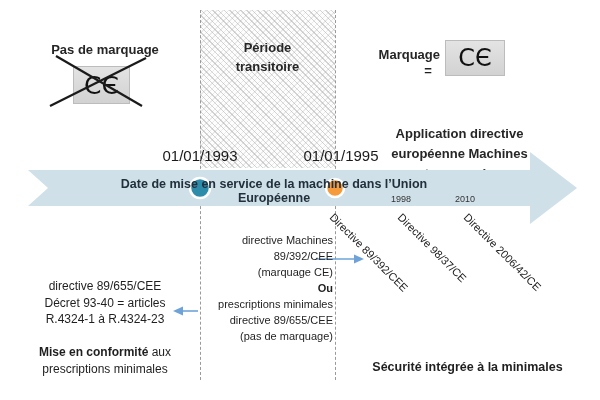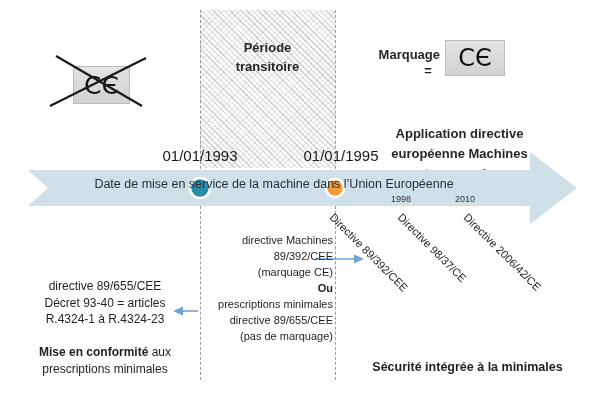--- a/index.html
+++ b/index.html
@@ -29,21 +29,21 @@
   
   .ce-box{background:linear-gradient(180deg,#e3e3e3,#d2d2d2);border:1px solid #bcbcbc;
     display:flex;align-items:center;justify-content:center;
     font-weight:normal;color:#111;font-family:"DejaVu Sans",sans-serif;}
   #ce-box-left{left:73px;top:66px;width:55px;height:36px;font-size:25px;}
   #ce-box-right{left:445px;top:40px;width:58px;height:34px;font-size:24px;}
   #cross-svg{left:48px;top:54px;}
 
   
   #arrow-svg{left:0;top:140px;}
-  #axis-label{left:88px;top:177px;width:372px;font-size:12.5px;font-weight:normal;color:#22303c;}
+  #axis-label{left:88px;top:177px;width:372px;font-size:12.5px;font-weight:bold;color:#22303c;}
   .date{font-size:15px;color:#1a1a1a;top:147px;width:120px;}
   #date-1993{left:140px;} #date-1995{left:281px;}
   .year{font-size:9px;color:#333;top:194px;width:40px;text-align:center;position:absolute;}
   #year-1998{left:381px;} #year-2010{left:445px;}
 
   
   .directive{font-size:11px;color:#1a1a1a;transform:rotate(45deg);transform-origin:0 0;
     white-space:nowrap;}
   #directive-1{left:336px;top:211px;}
   #directive-2{left:404px;top:211px;}
@@ -61,20 +61,21 @@
 </style>
 </head>
 <body>
 
 <div id="stage">
 
   <div class="abs" id="hatch-band"></div>
   <div class="abs dashline" id="dash-left"></div>
   <div class="abs dashline" id="dash-right"></div>
 
+  <div class="abs ctr toplabel" id="no-marking-label">Pas de marquage</div>
   <div class="abs ce-box" id="ce-box-left">CЄ</div>
   <svg class="abs" id="cross-svg" width="100" height="56">
     <line x1="2" y1="52" x2="98" y2="4" stroke="#1a1a1a" stroke-width="2.2"></line>
     <line x1="8" y1="2" x2="94" y2="52" stroke="#1a1a1a" stroke-width="2.2"></line>
   </svg>
 
   <div class="abs ctr toplabel pre" id="transition-label">Période
 transitoire</div>
 
   <div class="abs toplabel" id="marking-label">Marquage</div>

